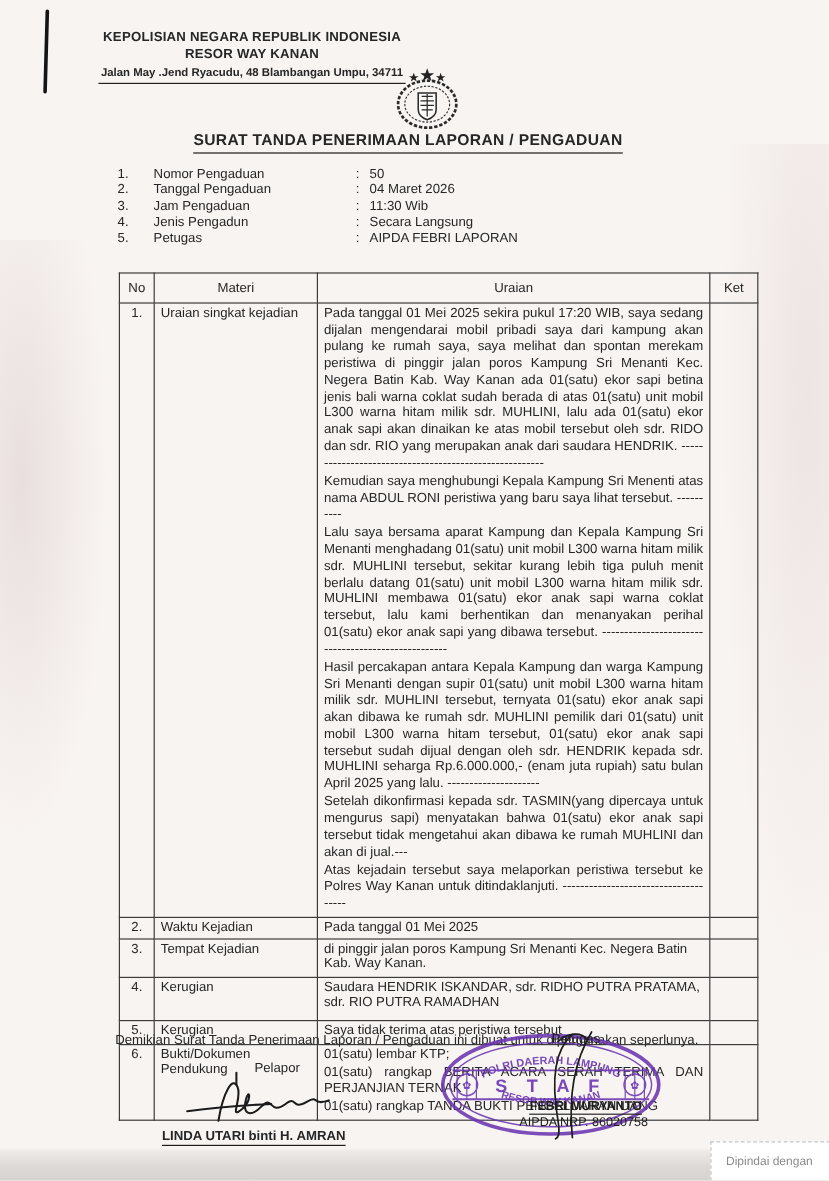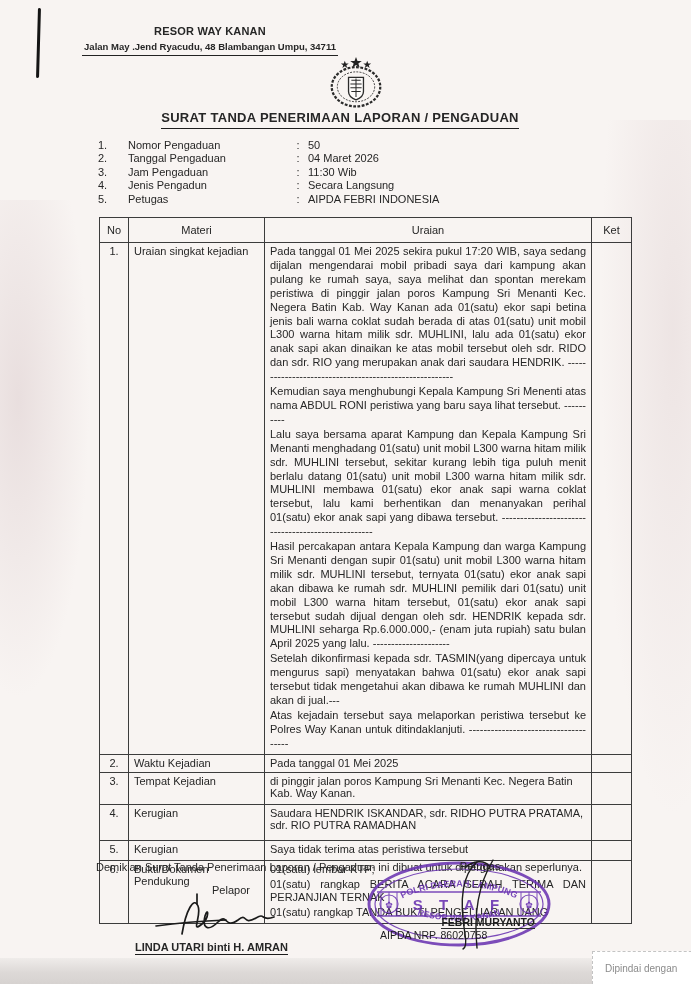--- a/index.html
+++ b/index.html
@@ -15,56 +15,57 @@
   .hdr .l{font-size:11px; font-weight:600; letter-spacing:.2px;}
   .hdr .addr{font-size:9.5px; font-weight:bold; margin-top:0; display:inline-block; border-bottom:1.6px solid #222; padding:0 2px 1px 2px;}
   .logo{position:absolute; left:326px; top:56px; width:60px; height:56px;}
   .title{position:absolute; left:110px; top:108px; width:460px; text-align:center;}
   .title span{font-size:13px; font-weight:bold; letter-spacing:.3px; border-bottom:1.8px solid #1d1d1d; padding-bottom:3px;}
   .meta{position:absolute; left:98px; top:139px; font-size:11px; line-height:13.4px;}
   .meta .row{display:flex;}
   .meta .n{width:30px;}
   .meta .lab{width:160px;}
   .meta .col{width:20px; text-align:center;}
-  .rpt{position:absolute; left:99px; top:217px;border-radius:26px;}
+  .rpt{position:absolute; left:99px; top:227px;border-radius:26px;}
   table.rpt-t{border-collapse:collapse; table-layout:fixed; width:532px; font-size:11px;}
   table.rpt-t td,table.rpt-t th{border:1.3px solid #3c3c3c; vertical-align:top; padding:2px 5px; font-weight:normal;}
   table.rpt-t th{text-align:center; height:20px; vertical-align:middle; font-size:11px;}
   .c-no{width:29px; text-align:center;}
   .c-mat{width:136px;}
   .c-ur{width:327px;}
   .c-ket{width:40px;}
   .ur p{margin:0 0 1px 0; text-align:justify; line-height:13.9px;}
   .closing{position:absolute; left:96px; top:861px; width:540px; font-size:11px;}
   .pelapor-label{position:absolute; left:212px; top:884px; font-size:11px;}
   .sig-svg{position:absolute; left:148px; top:890px; width:170px; height:52px;}
   .pelapor-name{position:absolute; left:135px; top:941px; width:240px; font-size:11px; font-weight:bold;}
   .pelapor-name span{border-bottom:1.6px solid #1c1c1c; padding-bottom:1px;}
   .stamp{position:absolute; left:363px; top:858px; width:192px; height:92px;}
   .petugas-label{position:absolute; left:430px; top:860px; width:100px; text-align:center; font-size:11px; color:#222;}
   .petugas-name{position:absolute; left:385px; top:916px; width:150px; text-align:right; font-size:10.5px; font-weight:600; color:#1d1d1d;}
   .petugas-name span{border-bottom:1.2px solid #2a2a2a;}
-  .petugas-nrp{position:absolute; left:380px; top:929px; width:160px; text-align:left; font-size:10.5px; color:#1d1d1d;}
+  .petugas-nrp{position:absolute; left:380px; top:929px; width:160px; text-align:right; font-size:10.5px; color:#1d1d1d;}
   .bottom-band{position:absolute; left:0; top:958px; width:691px; height:26px;
     background:linear-gradient(180deg,#efecea 0%, #ddd9d7 55%, #d6d2d0 100%); }
   .watermark{position:absolute; left:592px; top:951px; width:110px; height:33px; background:#ffffff;
     border-left:1px dashed #c4c4c4; border-top:1px dashed #c4c4c4; box-sizing:border-box;
     display:flex; align-items:center; padding-left:12px;}
   .watermark span{font-size:10px; color:#8b8b8b;}
 </style>
 </head>
 <body>
 
 <div class="page">
 
   <div class="blotch" style="left:0;top:200px;width:90px;height:500px;background:radial-gradient(ellipse at 20% 40%, rgba(214,196,198,.45), rgba(0,0,0,0) 70%);"></div>
   <div class="blotch" style="left:600px;top:120px;width:91px;height:700px;background:radial-gradient(ellipse at 80% 30%, rgba(221,205,206,.4), rgba(0,0,0,0) 70%);"></div>
   <div class="pen-mark"></div>
 
   <div class="hdr">
+    <div class="l">KEPOLISIAN NEGARA REPUBLIK INDONESIA</div>
     <div class="l">RESOR WAY KANAN</div>
     <div><span class="addr">Jalan May .Jend Ryacudu, 48 Blambangan Umpu, 34711</span></div>
   </div>
 
   <svg class="logo" viewBox="-32 -30 64 60">
     <g stroke="#2b2b2b" fill="none">
       <ellipse cx="0" cy="3" rx="26" ry="21" stroke-width="2.4" stroke-dasharray="3 1.6"></ellipse>
       <ellipse cx="0" cy="3" rx="20" ry="16" stroke-width="1" stroke-dasharray="2 1.4"></ellipse>
       <path d="M-8,-7 L8,-7 L8,8 Q8,14 0,17 Q-8,14 -8,8 Z" stroke-width="1.4" fill="#fdfbfa"></path>
       <path d="M-5,-4 L5,-4 M-6,0 L6,0 M-6,4 L6,4 M-5,8 L5,8 M0,-6 L0,14" stroke-width="1.1"></path>
@@ -102,21 +103,21 @@
     <div class="row">
       <div class="n">4.</div>
       <div class="lab">Jenis Pengadun</div>
       <div class="col">:</div>
       <div class="val">Secara Langsung</div>
     </div>
     <div class="row">
       <div class="n">5.</div>
       <div class="lab">Petugas</div>
       <div class="col">:</div>
-      <div class="val">AIPDA FEBRI INDONESIA</div>
+      <div class="val">AIPDA FEBRI LAPORAN</div>
     </div>
   </div>
 
   <div class="rpt">
     <table class="rpt-t">
       <colgroup>
           <col style="width:29px">
           <col style="width:136px">
           <col style="width:327px">
           <col style="width:40px">

